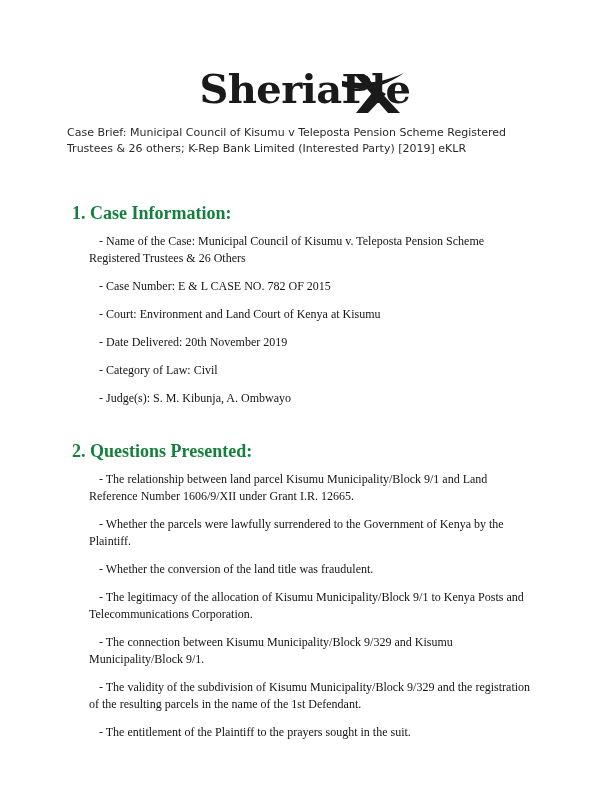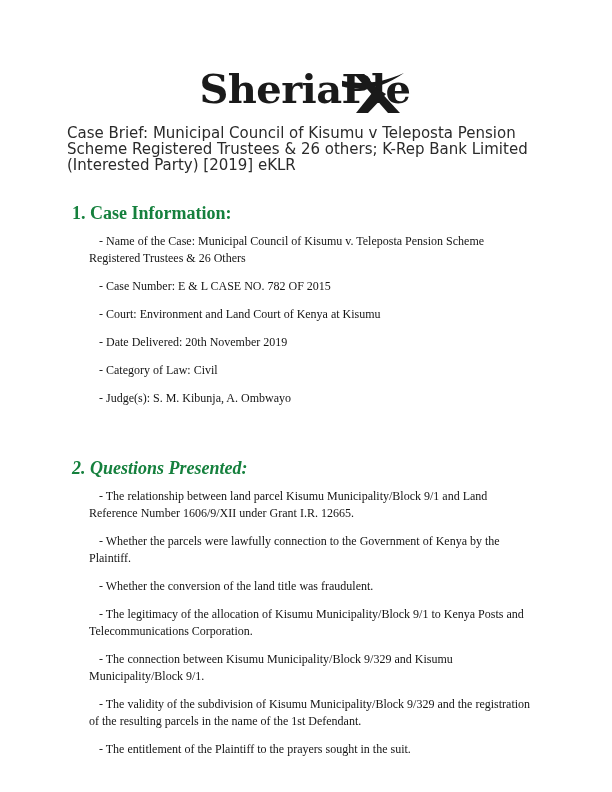--- a/index.html
+++ b/index.html
@@ -51,21 +51,21 @@
     pointer-events: none;
   }
 
   
   .case-header {
     position: absolute;
     left: 67px;
     top: 125px;
     width: 480px;
     font-family: "DejaVu Sans", sans-serif;
-    font-size: 15px;
+    font-size: 11px;
     line-height: 16px;
     color: #2b2b2b;
   }
 
   
   .body-area {
     position: absolute;
     left: 72px;
     top: 205px;
     width: 462px;
@@ -73,22 +73,21 @@
     color: #141414;
   }
   .section-heading {
     font-size: 18px;
     font-weight: bold;
     line-height: 16px;
     margin: 0 0 12px 0;
     color: #15803d;
   }
   .section-heading.second {
-    margin-top: 28px;
-    font-style: italic;
+    margin-top: 11px;
   }
   .para {
     font-size: 12px;
     line-height: 17px;
     margin: 0 0 11px 17px;
     text-indent: 10px;
   }
   .spacer-lg { height: 14px; }
 </style>
 </head>
@@ -122,21 +121,21 @@
     <p class="para">- Date Delivered: 20th November 2019</p>
     <p class="para">- Category of Law: Civil</p>
     <p class="para">- Judge(s): S. M. Kibunja, A. Ombwayo</p>
 
     <div class="spacer-lg"></div>
 
     <h2 class="section-heading second">2. Questions Presented:</h2>
 
 
     <p class="para">- The relationship between land parcel Kisumu Municipality/Block 9/1 and Land Reference Number 1606/9/XII under Grant I.R. 12665.</p>
-    <p class="para">- Whether the parcels were lawfully connection to the Government of Kenya by the Plaintiff.</p>
+    <p class="para">- Whether the parcels were lawfully surrendered to the Government of Kenya by the Plaintiff.</p>
     <p class="para">- Whether the conversion of the land title was fraudulent.</p>
     <p class="para">- The legitimacy of the allocation of Kisumu Municipality/Block 9/1 to Kenya Posts and Telecommunications Corporation.</p>
     <p class="para">- The connection between Kisumu Municipality/Block 9/329 and Kisumu Municipality/Block 9/1.</p>
     <p class="para">- The validity of the subdivision of Kisumu Municipality/Block 9/329 and the registration of the resulting parcels in the name of the 1st Defendant.</p>
     <p class="para">- The entitlement of the Plaintiff to the prayers sought in the suit.</p>
 
   </div>
 
 </div>
 

